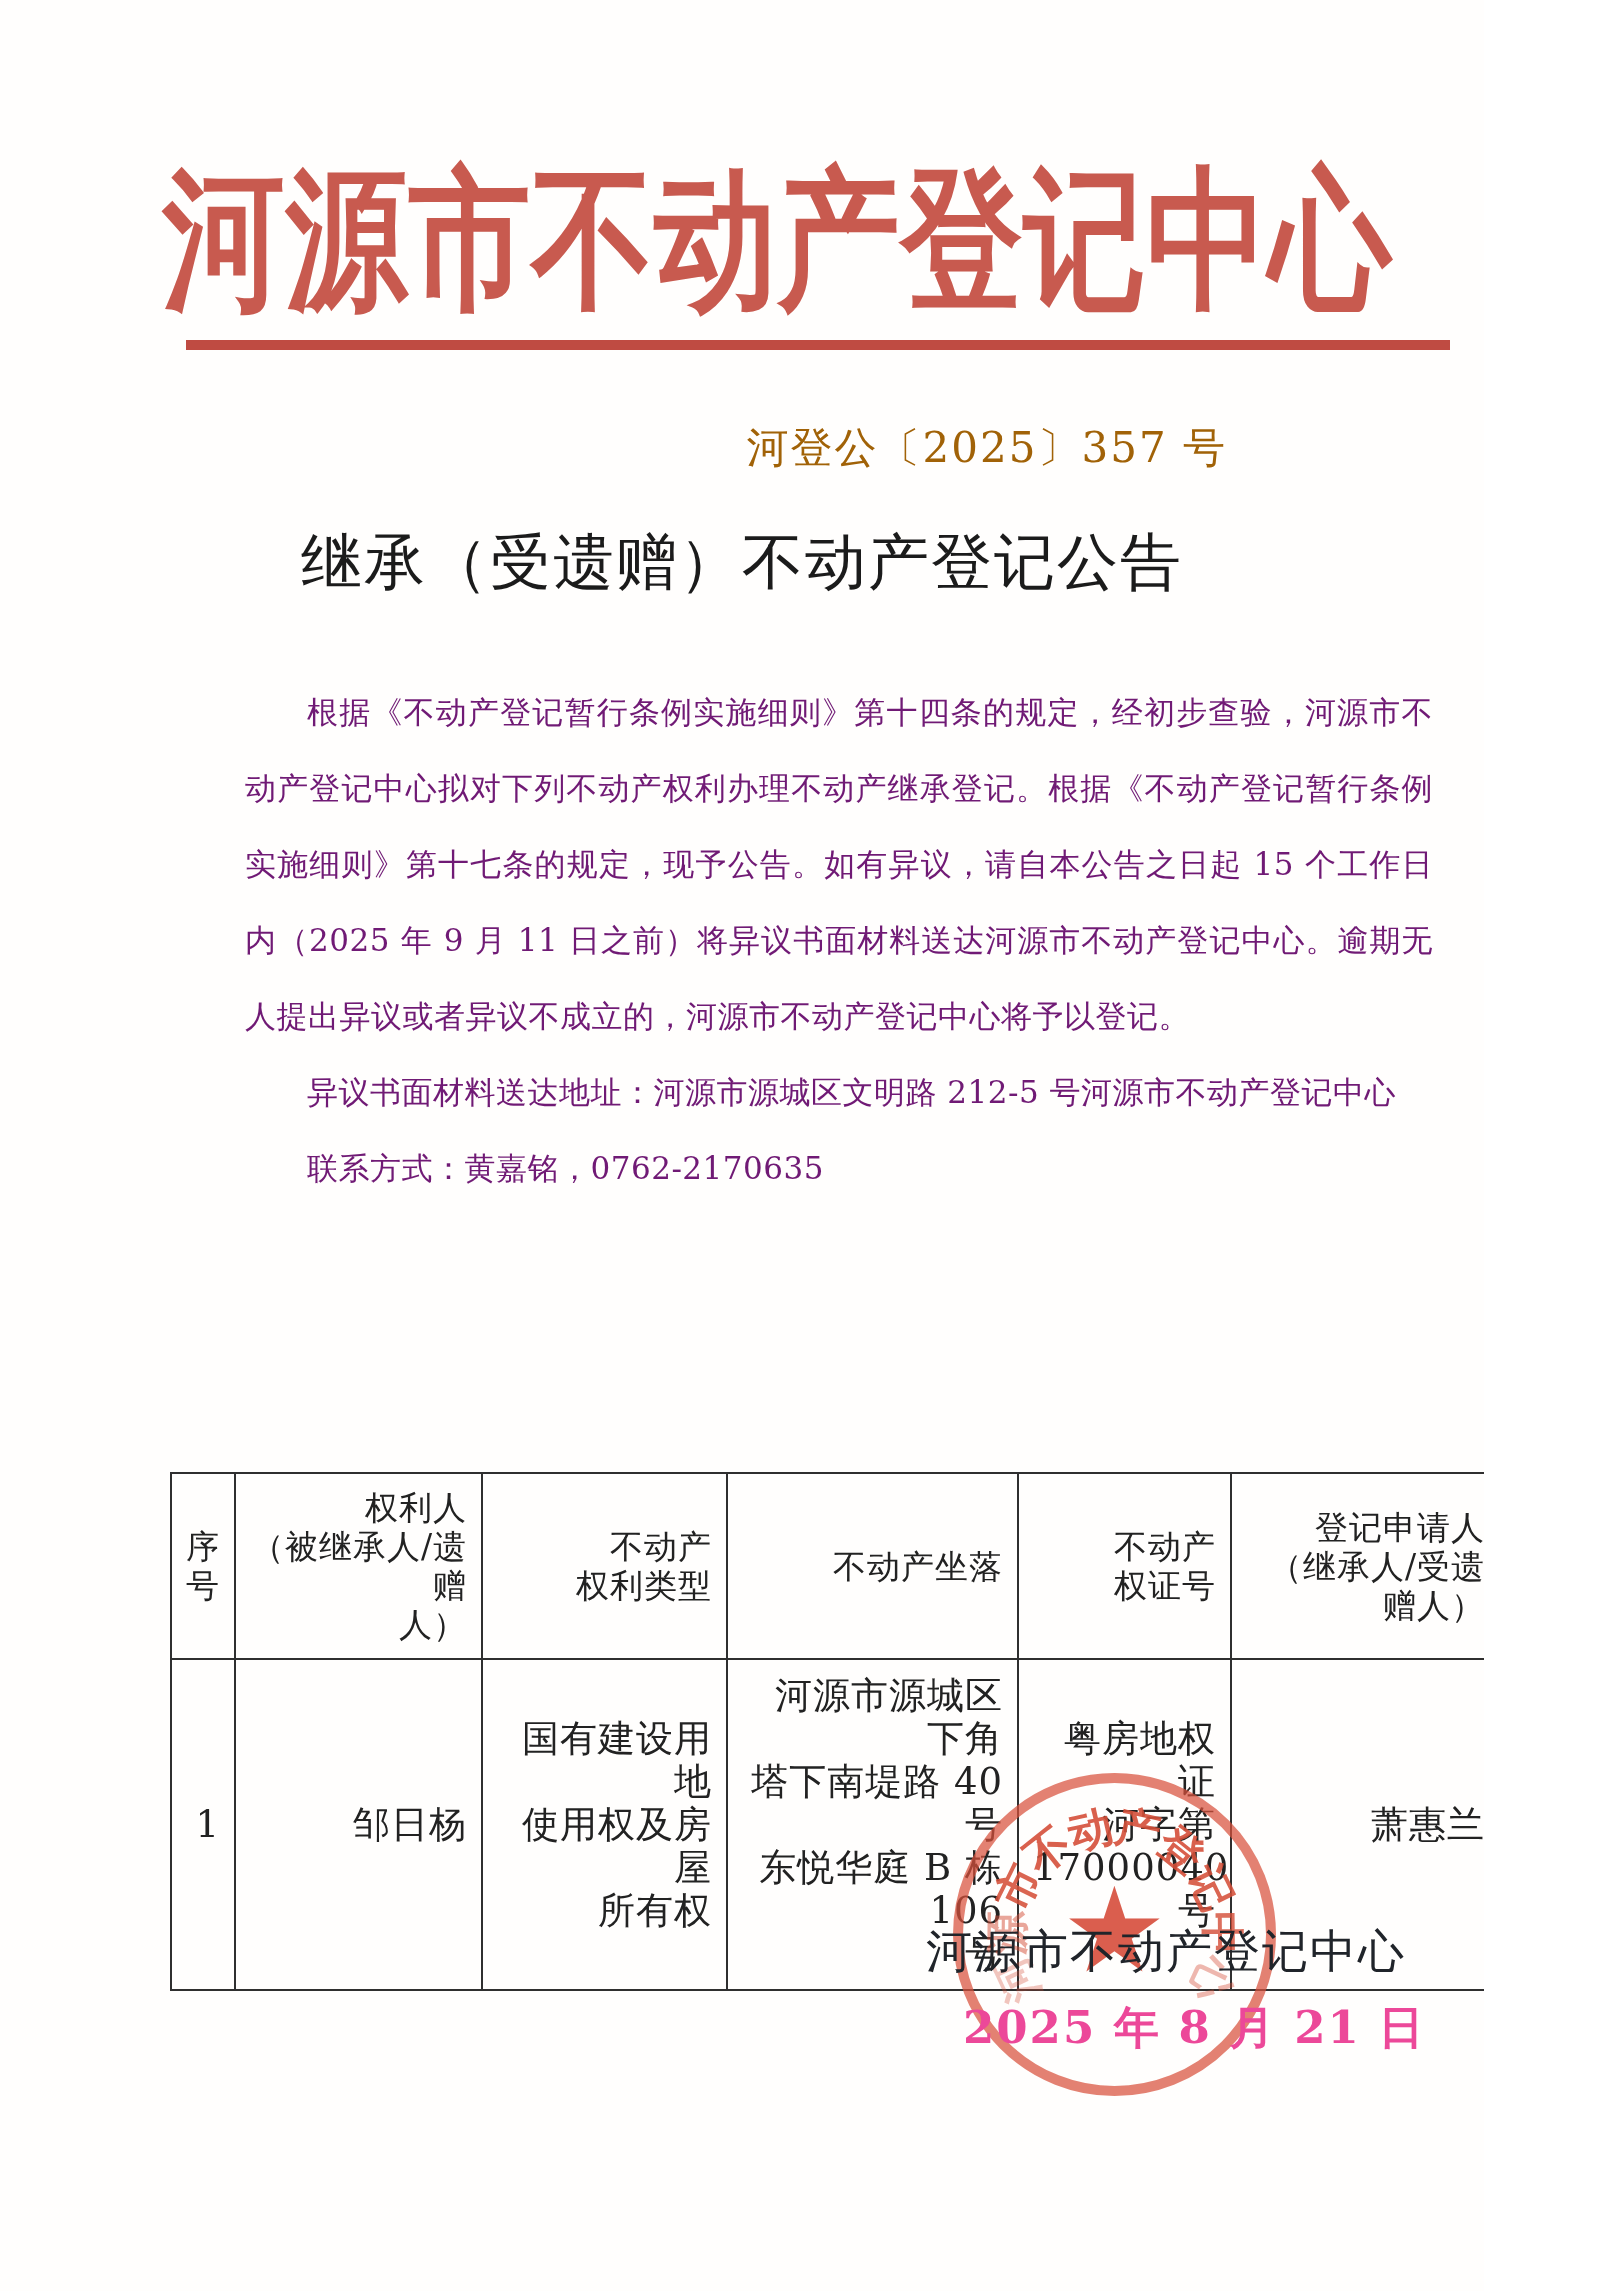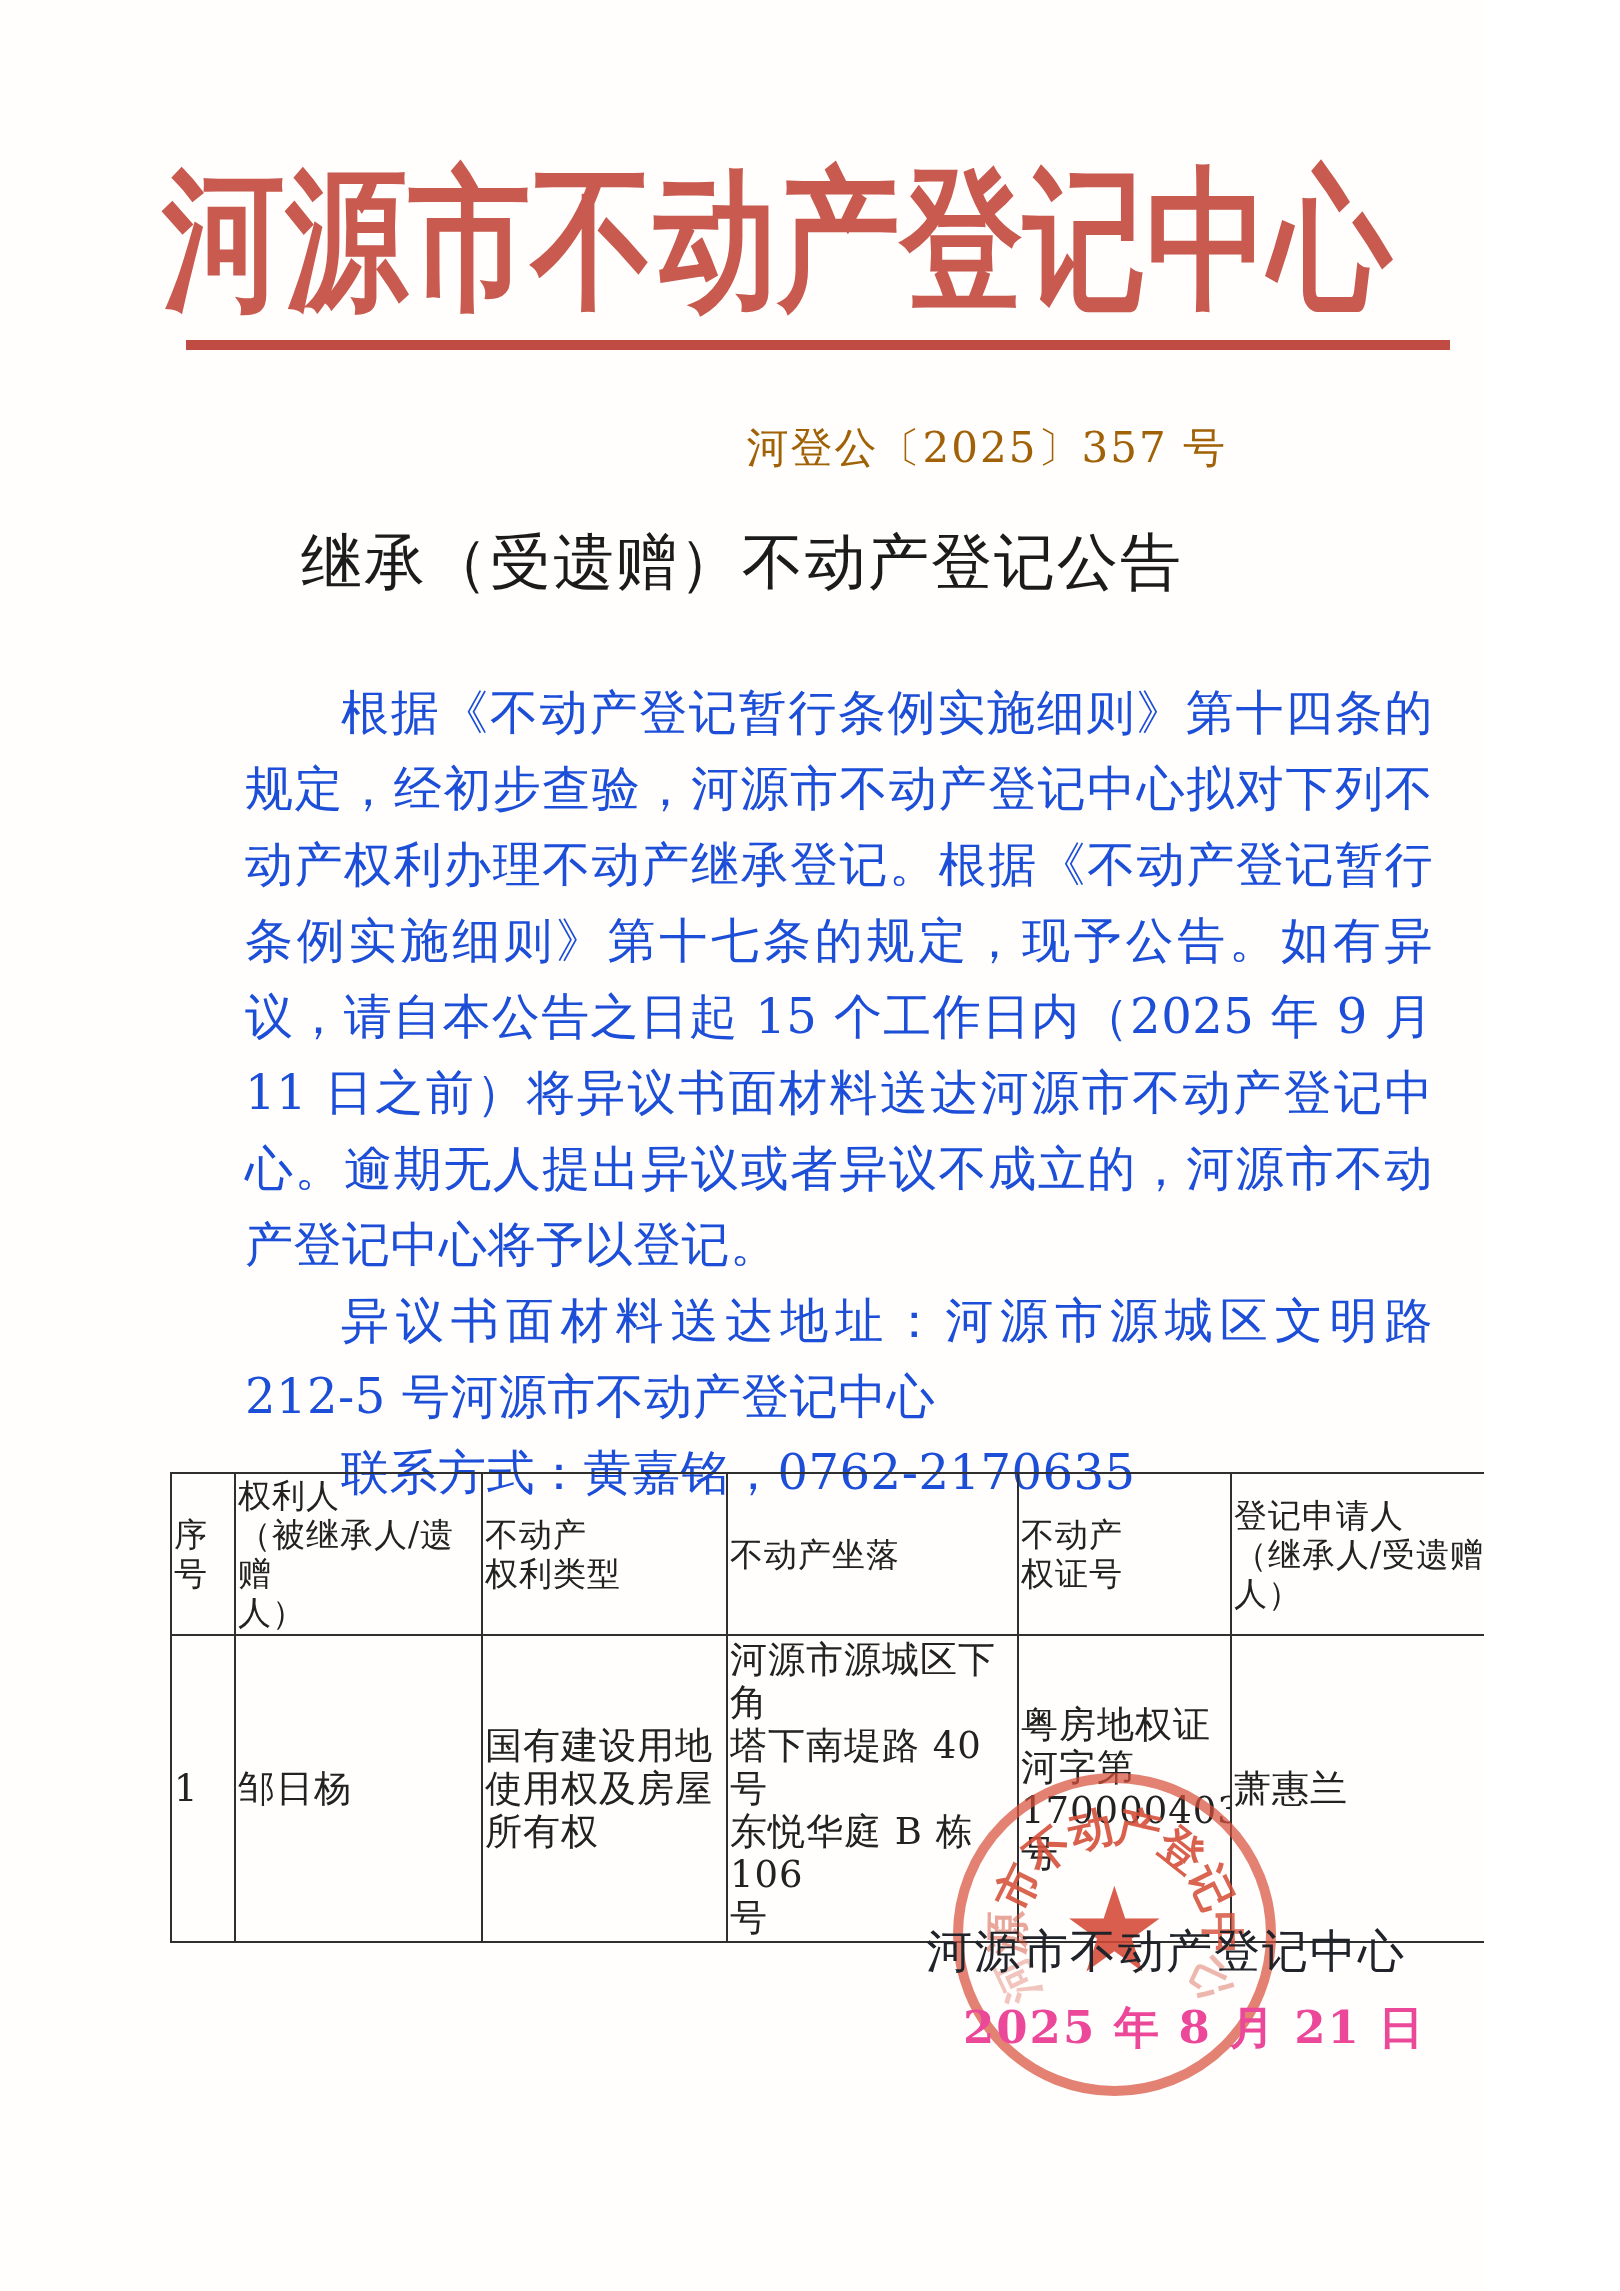--- a/index.html
+++ b/index.html
@@ -31,34 +31,34 @@
     font-size:42px;color:#a16207;letter-spacing:2px;white-space:nowrap;
   }
   .title{
     position:absolute;left:0;top:522px;width:100%;margin:0;
     text-align:center;
     font-size:61px;font-weight:normal;letter-spacing:2px;color:#1b1b1b;
   }
   
   .body-text{
     position:absolute;left:245px;top:674px;width:1188px;
-    font-size:48px;line-height:76px;letter-spacing:0.5px;
-    text-align:justify;color:#1d4ed8;
+    font-size:31px;line-height:76px;letter-spacing:0.5px;
+    text-align:justify;color:#701a75;
   }
   .body-text p{margin:0;text-indent:2em;}
   
   .rights-table{
     position:absolute;left:170px;top:1472px;width:1328px;
     border-collapse:collapse;table-layout:fixed;
     color:#222222;
   }
   .rights-table th,.rights-table td{
     border:2px solid #2f2f2f;
-    padding:2px;
-    text-align:left;vertical-align:middle;
+    padding:14px;
+    text-align:right;vertical-align:middle;
     white-space:pre-line;
     overflow:hidden;
   }
   .rights-table thead tr{height:121px;}
   .rights-table tbody tr{height:169px;}
   .rights-table th{
     font-weight:normal;font-size:33px;line-height:39px;letter-spacing:1px;
     border-bottom-width:2.9px;border-top-width:2.9px;
   }
   .rights-table td{font-size:37px;line-height:43px;letter-spacing:1px;}

